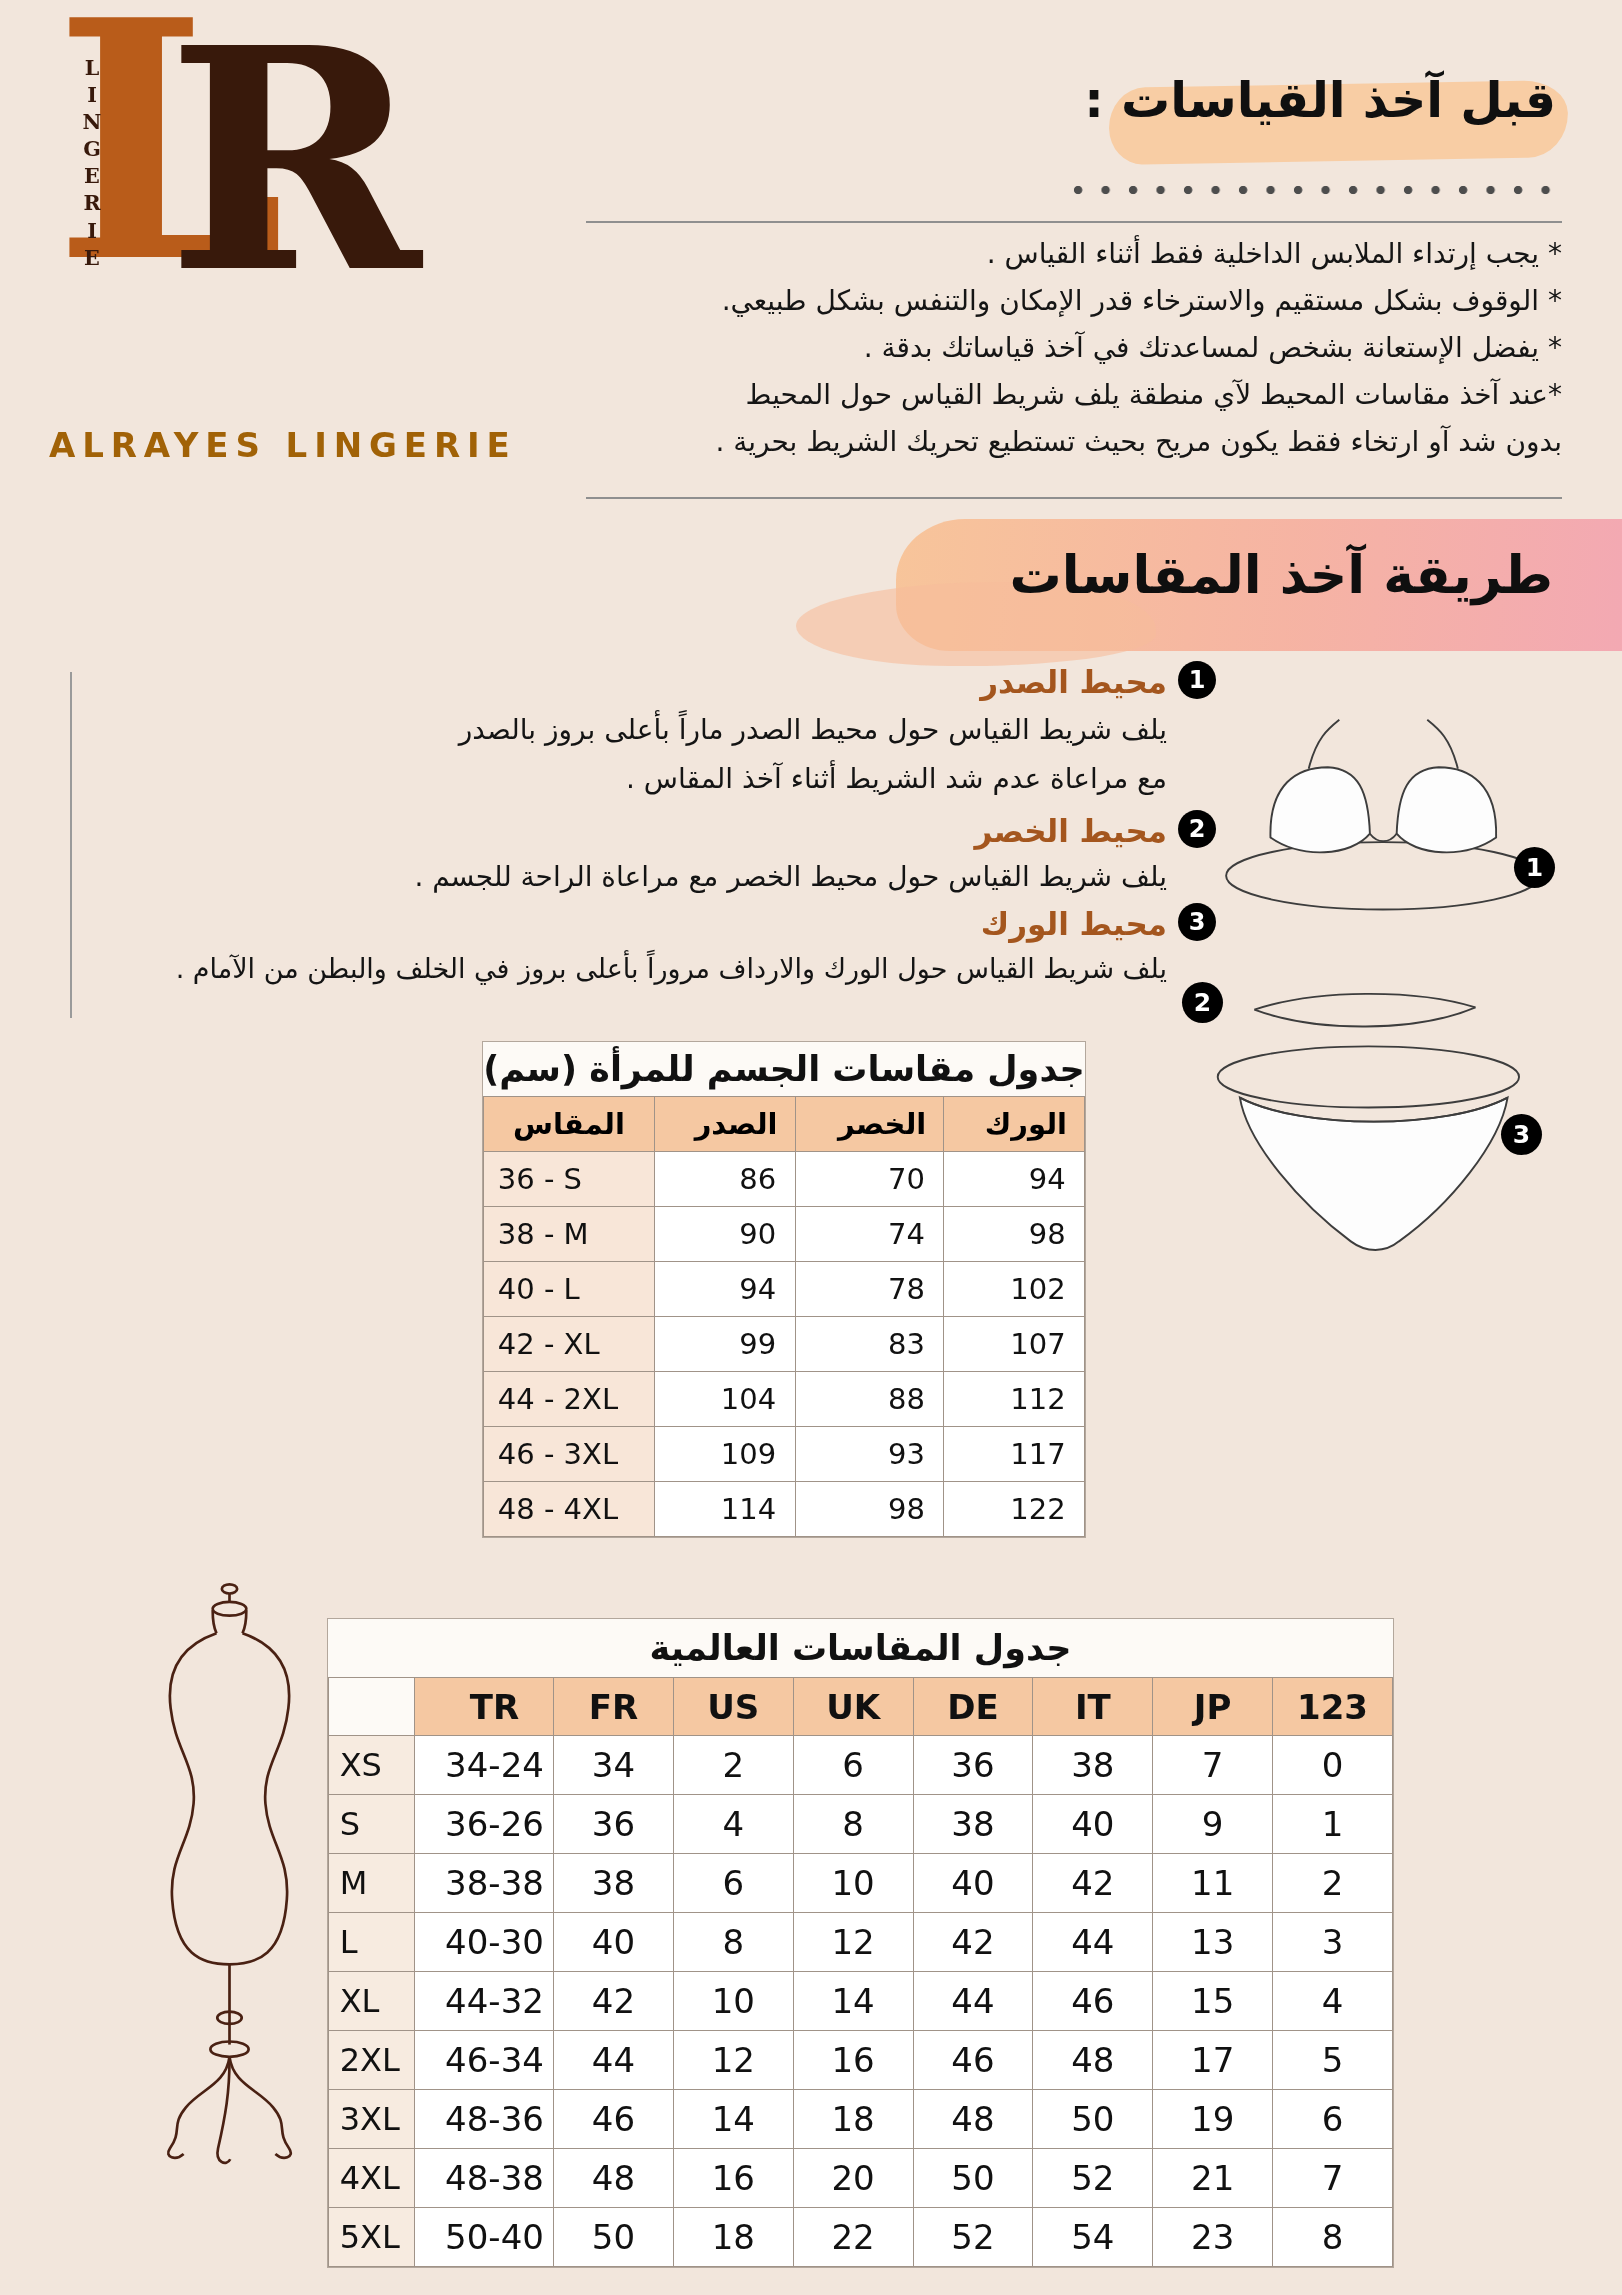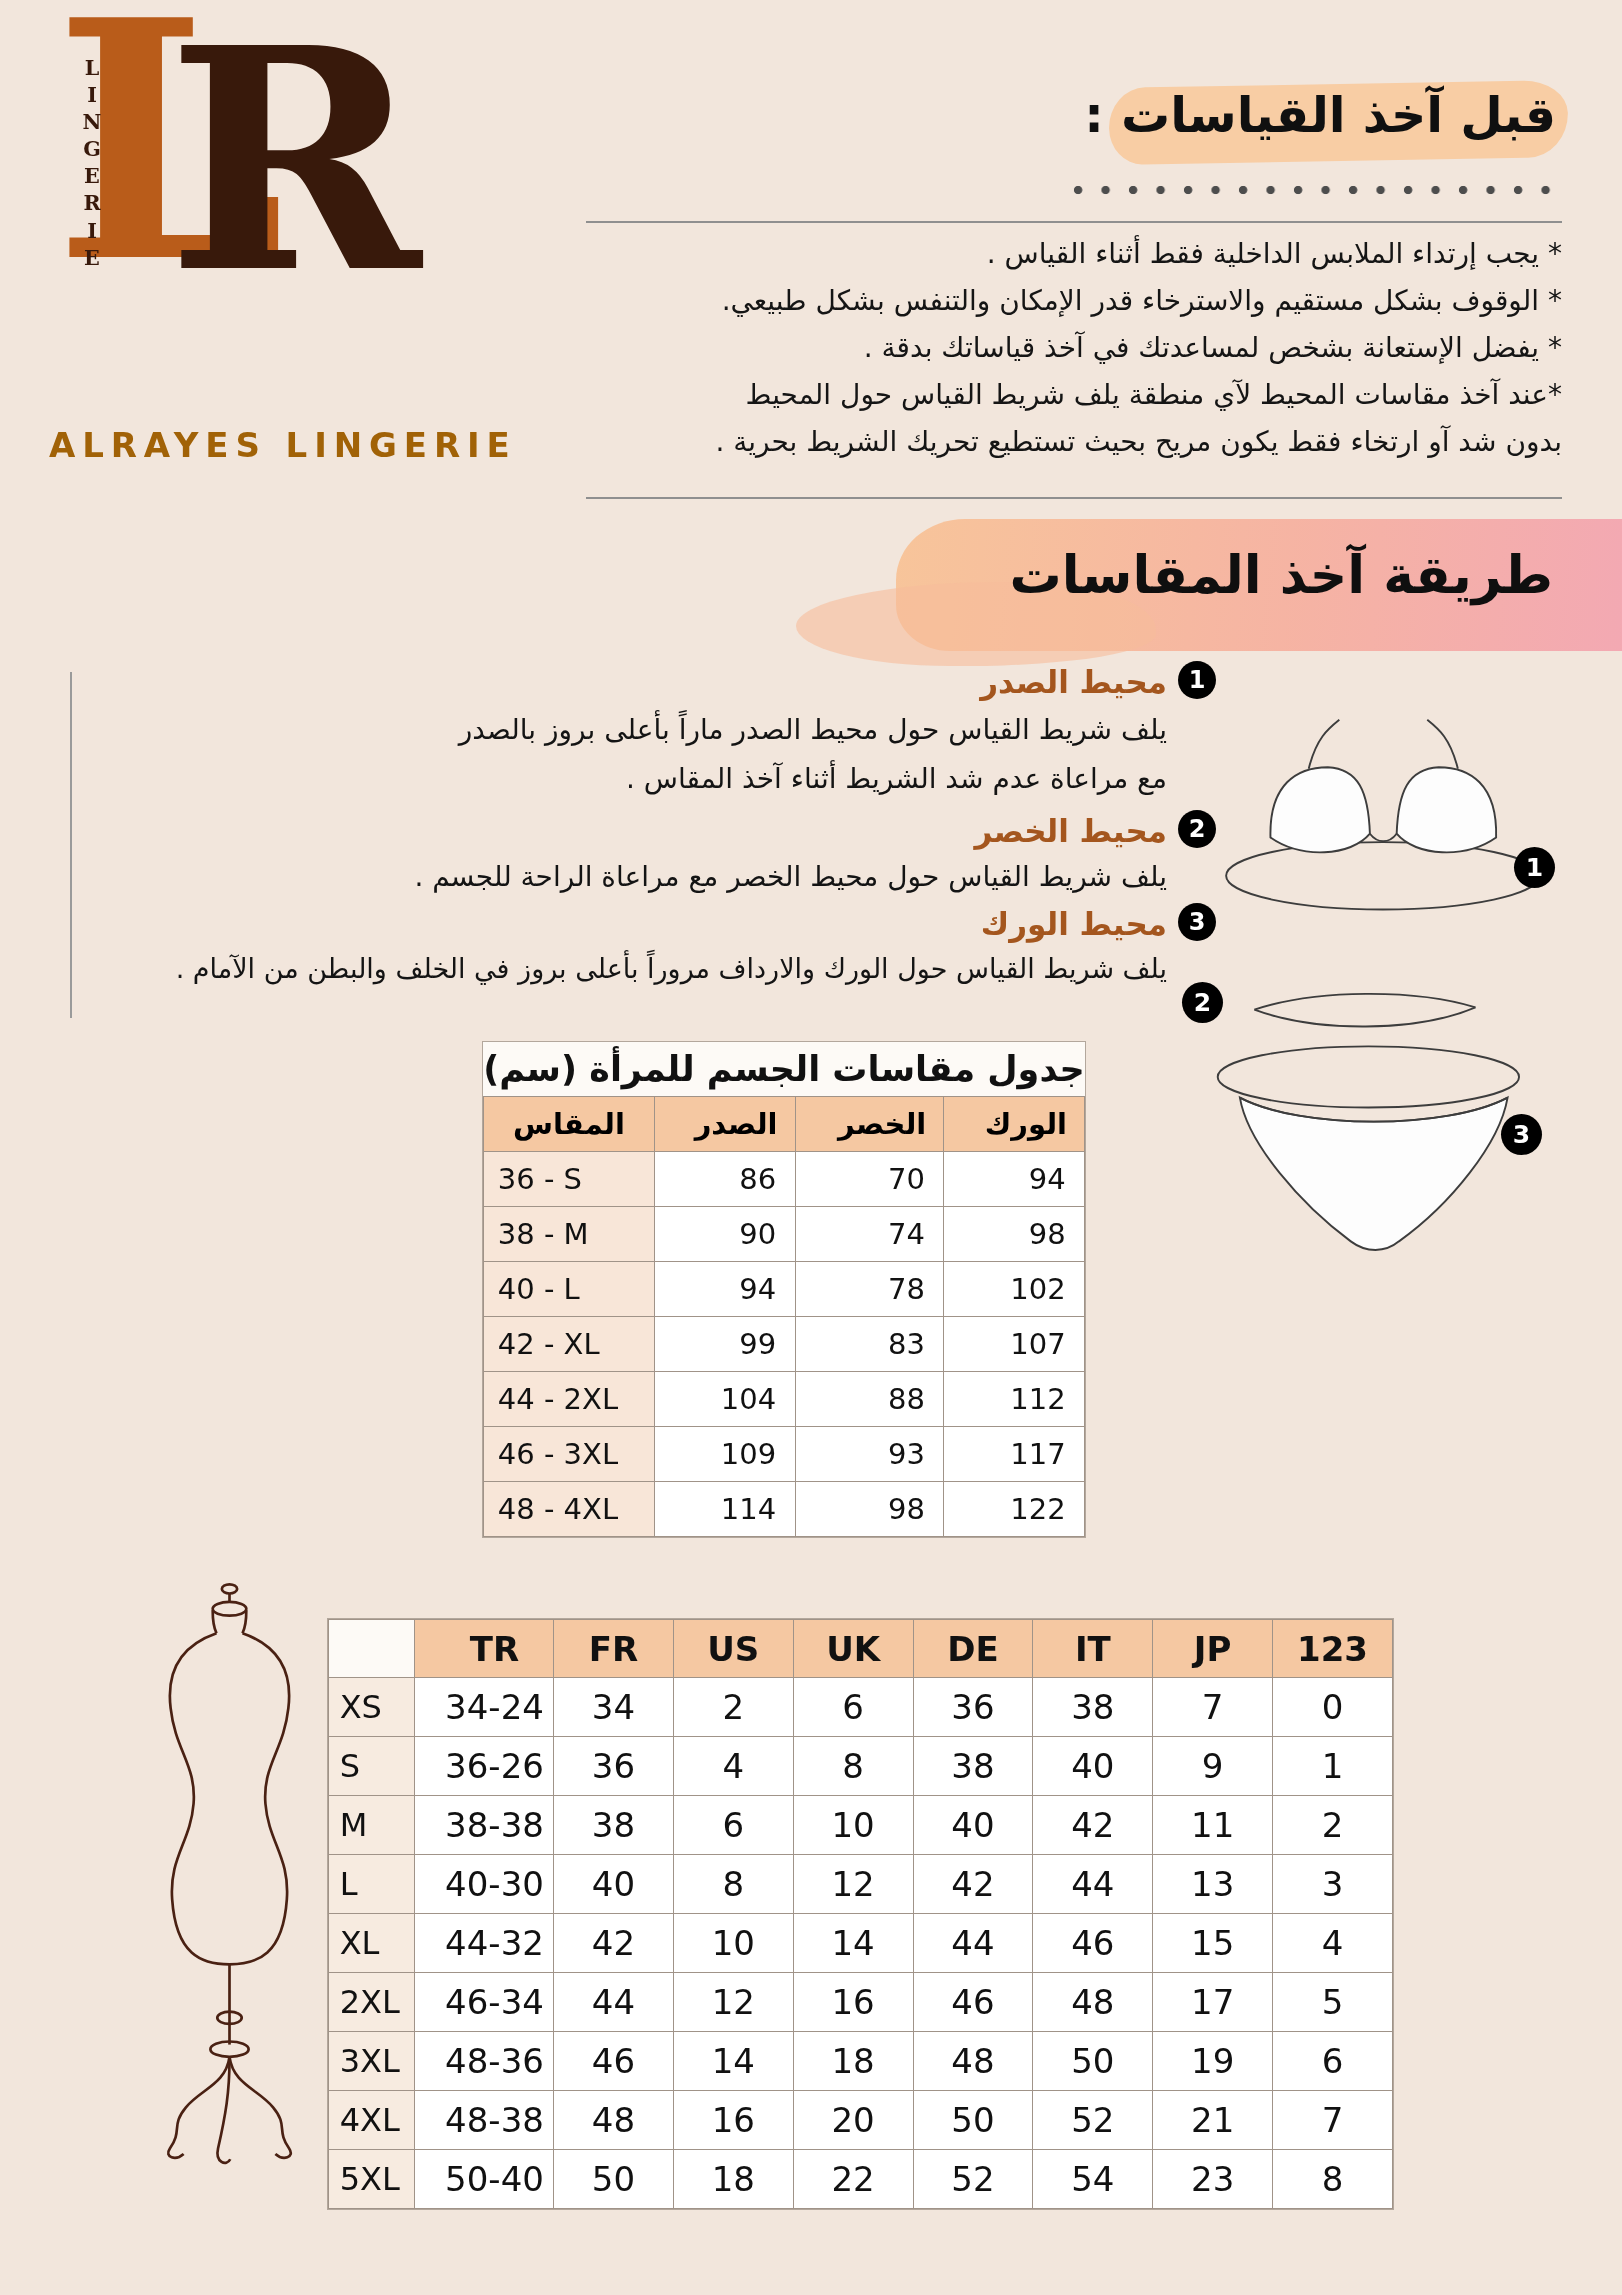--- a/index.html
+++ b/index.html
@@ -8,21 +8,21 @@
 
   
   .logo { position:absolute; left:54px; top:21.4px; width:413px; height:383px; }
   .logo-l { position:absolute; left:0; top:-44px; font-family:"DejaVu Serif", serif; font-size:329px; font-weight:bold; color:#b95c1a; line-height:1; }
   .logo-r { position:absolute; left:113px; top:-13.8px; font-family:"DejaVu Serif", serif; font-size:306px; font-weight:bold; color:#38190b; line-height:1; }
   .logo-vertical { position:absolute; left:26px; top:35px; writing-mode:vertical-rl; text-orientation:upright; font-family:"DejaVu Serif", serif; font-size:20.7px; font-weight:bold; letter-spacing:3.1px; color:#38190b; z-index:3; }
   .brand-name { position:absolute; left:49px; top:425px; font-size:34px; font-weight:bold; letter-spacing:6.9px; color:#a16207; }
 
   
   .intro-swash { position:absolute; right:55px; top:84px; width:459px; height:77px; background:#f8cda4; border-radius:38px 46px 42px 34px / 42px 34px 46px 38px; transform:rotate(-1deg); }
-  .intro-title { position:absolute; right:67px; top:87px; font-size:49px; font-weight:bold; color:#101010; direction:rtl; white-space:nowrap; }
+  .intro-title { position:absolute; right:67px; top:72px; font-size:49px; font-weight:bold; color:#101010; direction:rtl; white-space:nowrap; }
   .intro-dots { position:absolute; right:69px; top:184px; width:482px; height:12.2px;
     background-image:radial-gradient(circle at 6.1px 6.1px, #4d4d4d 3.8px, transparent 4.6px);
     background-size:27.5px 12.2px; background-repeat:repeat-x; }
   .rule { position:absolute; left:586px; width:976px; height:1.5px; background:#8f8f8f; }
   .rule-top { top:221px; }
   .rule-bottom { top:497px; }
   .intro-bullets { position:absolute; right:61px; top:230px; width:1041px; direction:rtl; text-align:right; font-size:28px; color:#151515; }
   .intro-bullets .line { line-height:47px; white-space:nowrap; }
 
   
@@ -190,20 +190,21 @@
             <td class="first">48 - 4XL</td>
             <td>114</td>
             <td>98</td>
             <td>122</td>
           </tr>
         </tbody>
     </table>
   </div>
 
   <div class="table-wrap table2-wrap">
+    <div class="table-title">جدول المقاسات العالمية</div>
     <table id="intl-table">
       <thead>
           <tr>
             <th class="first"></th>
             <th>TR</th>
             <th>FR</th>
             <th>US</th>
             <th>UK</th>
             <th>DE</th>
             <th>IT</th>

